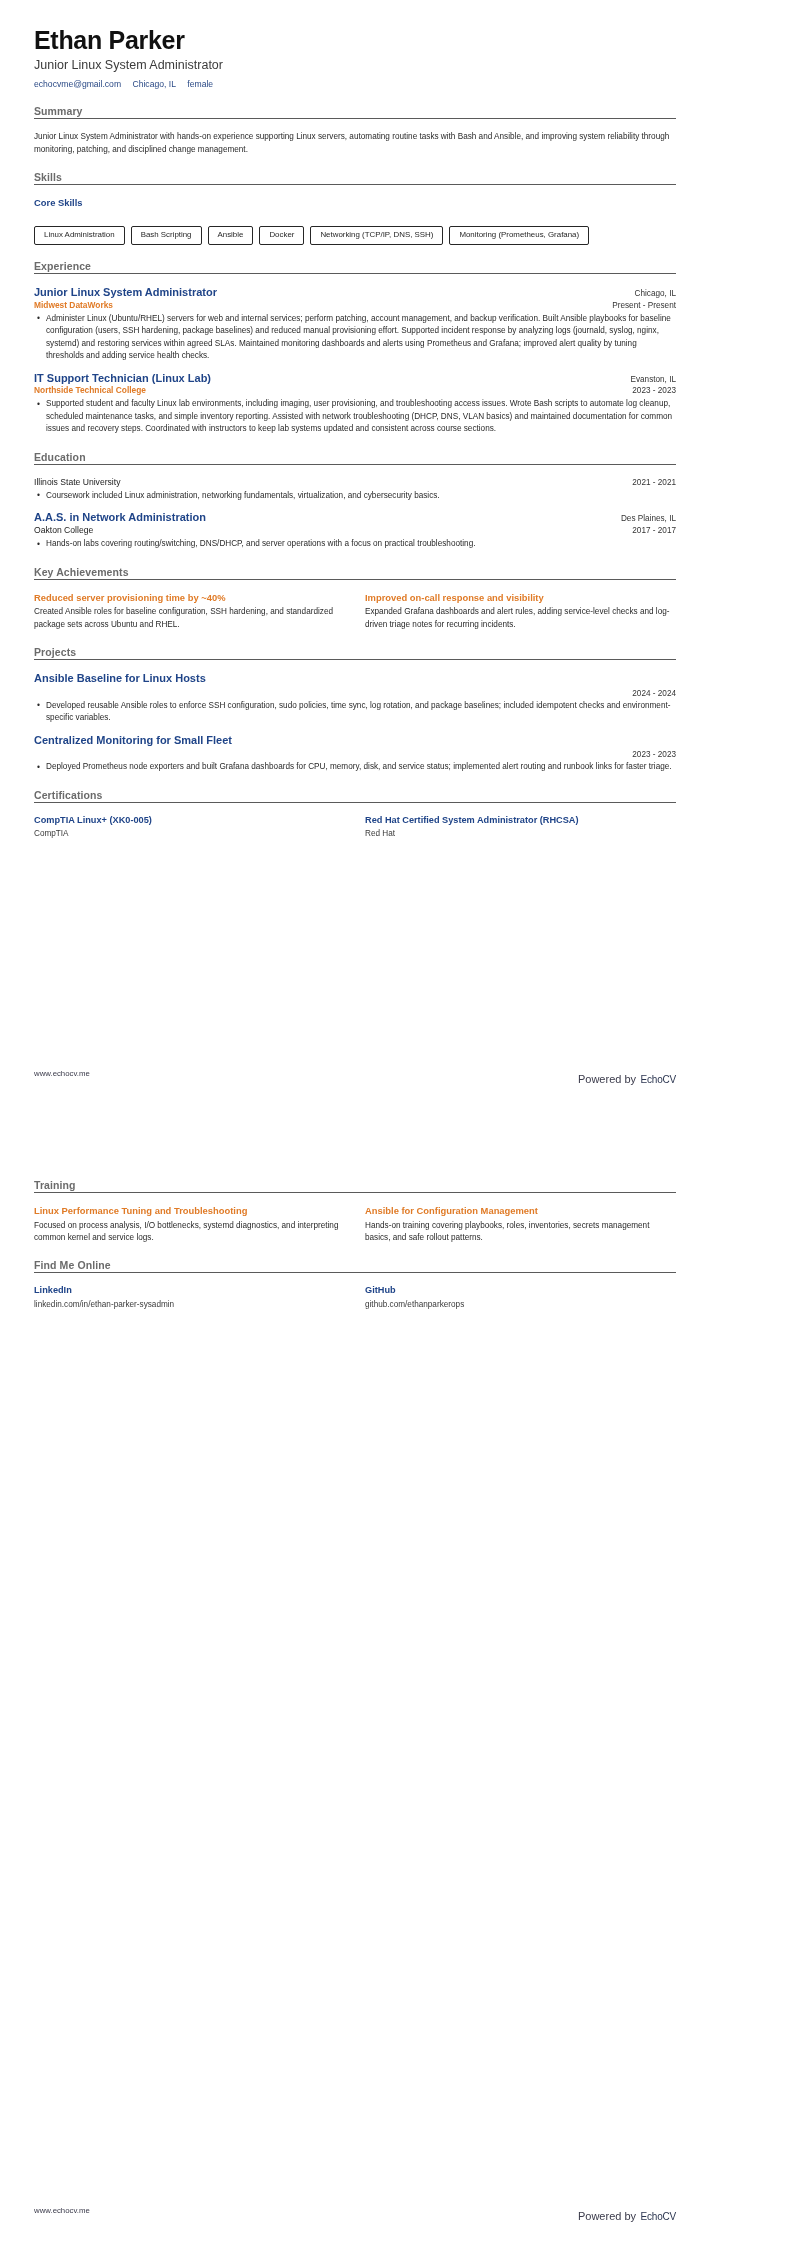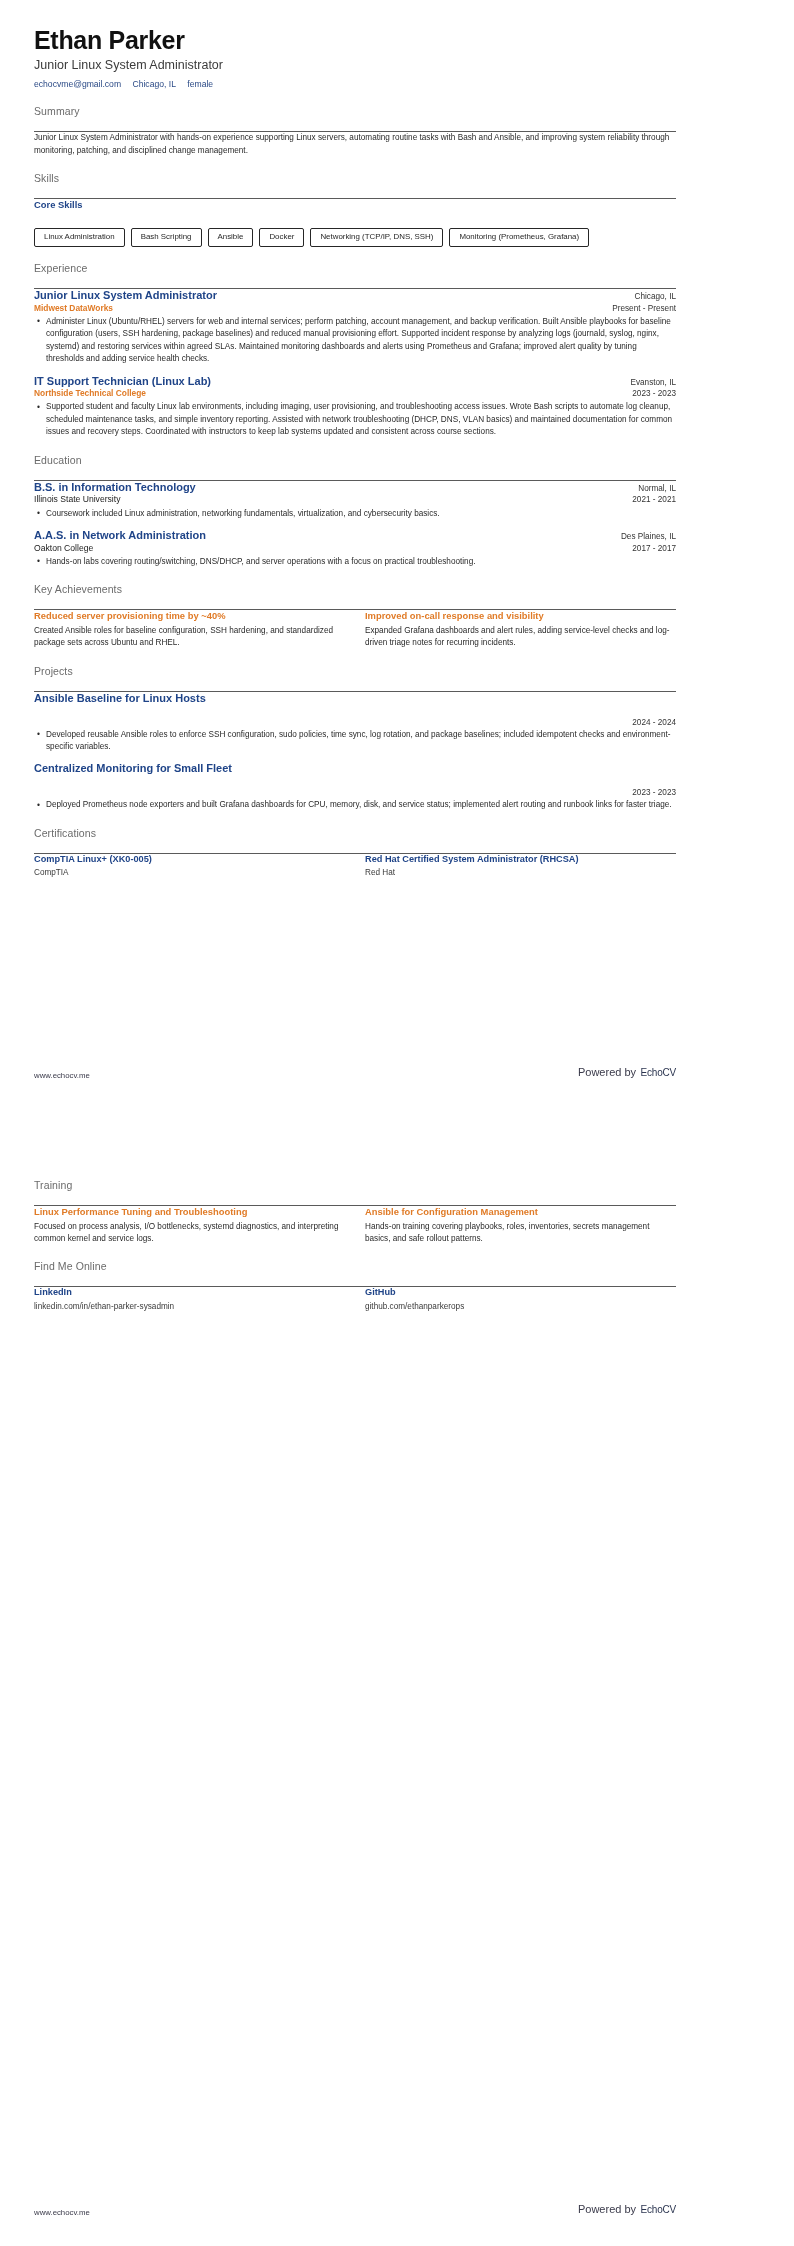--- a/index.html
+++ b/index.html
@@ -45,25 +45,25 @@
     line-height: 1.3;
   }
   .contact-line span { margin-right: 9px; }
   .contact-line span:last-child { margin-right: 0; }
 
   
   .section { margin-top: 15px; }
   .section-title {
     font-size: 10.5px;
     color: #6b6b6b;
-    font-weight: normal;
+    font-weight: bold;
     letter-spacing: 0.1px;
-    padding-bottom: 14px;
+    padding-bottom: 1px;
     border-bottom: 1.6px solid #5a5a5a;
-    margin-bottom: 0;
+    margin-bottom: 12px;
   }
   .body-text {
     font-size: 8.2px;
     line-height: 1.55;
     color: #2a2a2a;
   }
 
   
   .skill-group-label {
     font-size: 9.4px;
@@ -168,33 +168,33 @@
   .proj-title {
     font-size: 11px;
     font-weight: bold;
     color: #1f4488;
     line-height: 1.25;
   }
   .proj-date {
     font-size: 8.2px;
     color: #333333;
     text-align: right;
-    margin-top: 12px;
+    margin-top: 3px;
     margin-bottom: 1px;
   }
 
   
   .page-footer {
     position: absolute;
     left: 34px;
     right: 34px;
-    bottom: 44px;
+    bottom: 37px;
     display: flex;
     justify-content: space-between;
-    align-items: flex-end;
+    align-items: flex-start;
   }
   .footer-url {
     font-size: 7.8px;
     color: #3a3a4a;
   }
   .footer-powered {
     font-size: 11px;
     color: #3a3a4a;
   }
   .footer-brand {
@@ -266,24 +266,20 @@
         <li>Supported student and faculty Linux lab environments, including imaging, user provisioning, and troubleshooting access issues. Wrote Bash scripts to automate log cleanup, scheduled maintenance tasks, and simple inventory reporting. Assisted with network troubleshooting (DHCP, DNS, VLAN basics) and maintained documentation for common issues and recovery steps. Coordinated with instructors to keep lab systems updated and consistent across course sections.</li>
       </ul>
     </div>
   </div>
 
   <div class="section">
     <div class="section-title">Education</div>
 
     <div class="entry">
       <div class="entry-row">
-        <div class="entry-title">B.S. in Information Technology</div>
-        <div class="entry-right">Normal, IL</div>
-      </div>
-      <div class="entry-row">
         <div class="entry-sub plain">Illinois State University</div>
         <div class="entry-right">2021 - 2021</div>
       </div>
       <ul class="bullets">
         <li>Coursework included Linux administration, networking fundamentals, virtualization, and cybersecurity basics.</li>
       </ul>
     </div>
 
     <div class="entry">
       <div class="entry-row">

